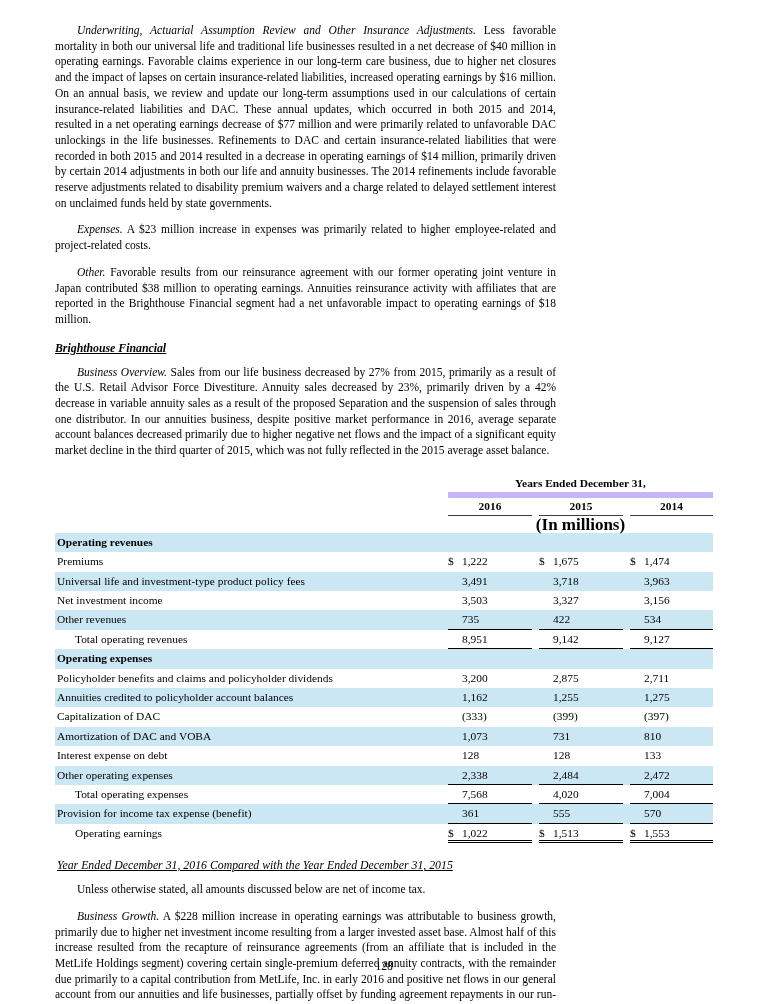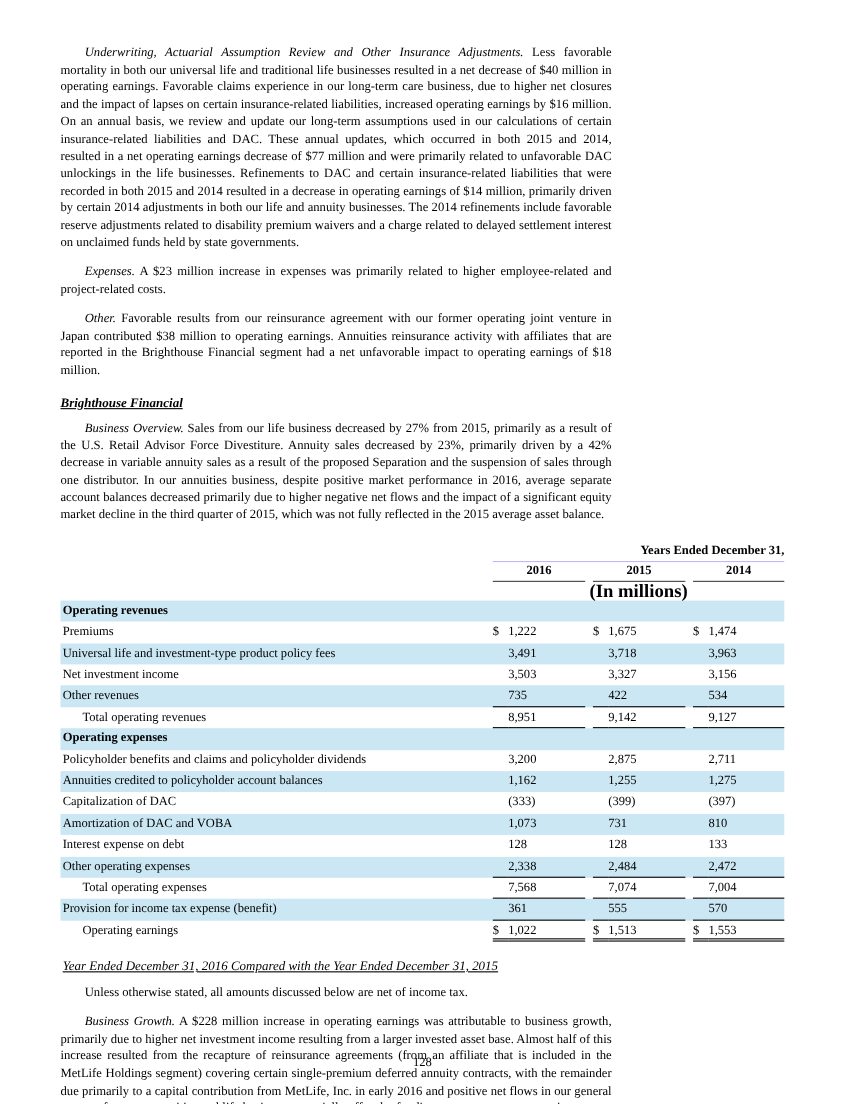--- a/index.html
+++ b/index.html
@@ -7,21 +7,21 @@
     width:768px; height:1004px;
     background:#ffffff;
     font-family:"Liberation Serif", serif;
     color:#000;
     position:relative;
     overflow:hidden;
   }
   .page {
     position:absolute; top:0; left:0;
     width:611px; height:1004px;
-    padding:41px 55px 0 55px;
+    padding:23px 55px 0 55px;
     box-sizing:border-box;
   }
   p.body {
     font-size:11.5px;
     line-height:15.7px;
     text-align:justify;
     text-indent:22px;
     margin:0 0 11px 0;
   }
   .lead { font-style:italic; }
@@ -38,22 +38,22 @@
     font-style:italic;
     text-decoration:underline;
     margin:15px 0 9px 2px;
   }
   
   .fintable { width:658px; margin:17px 0 15px 0; }
   .thead-title-row, .thead-units-row {
     display:grid; grid-template-columns:393px 265px;
   }
   .thead-title {
-    text-align:right; font-weight:bold; font-size:11.4px;
-    line-height:14px; border-bottom:1px solid #c4b5fd; padding-bottom:2px;
+    text-align:center; font-weight:bold; font-size:11.4px;
+    line-height:14px; border-bottom:6px solid #c4b5fd; padding-bottom:2px;
   }
   .thead-years-row {
     display:grid; grid-template-columns:393px 84px 7px 84px 7px 83px;
     margin-top:1px;
   }
   .year-cell {
     text-align:center; font-weight:bold; font-size:11.4px;
     line-height:15px; border-bottom:1px solid #404040; padding-bottom:1px;
   }
   .thead-units {
@@ -239,21 +239,21 @@
           <div class="tcell gap"></div>
           <div class="tcell dollar rule"></div>
           <div class="tcell value rule">2,472</div>
         </div>
         <div class="trow indent">
           <div class="tcell label">Total operating expenses</div>
           <div class="tcell dollar rule"></div>
           <div class="tcell value rule">7,568</div>
           <div class="tcell gap"></div>
           <div class="tcell dollar rule"></div>
-          <div class="tcell value rule">7,074</div>
+          <div class="tcell value rule">4,020</div>
           <div class="tcell gap"></div>
           <div class="tcell dollar rule"></div>
           <div class="tcell value rule">7,004</div>
         </div>
         <div class="trow shade">
           <div class="tcell label">Provision for income tax expense (benefit)</div>
           <div class="tcell dollar rule"></div>
           <div class="tcell value rule">361</div>
           <div class="tcell gap"></div>
           <div class="tcell dollar rule"></div>

